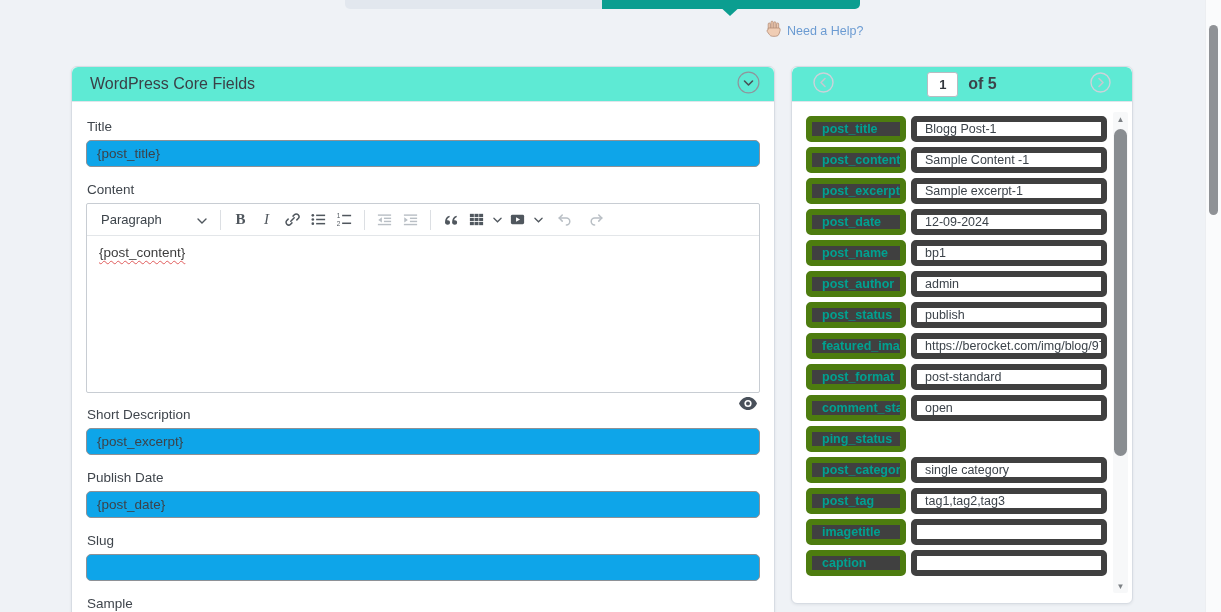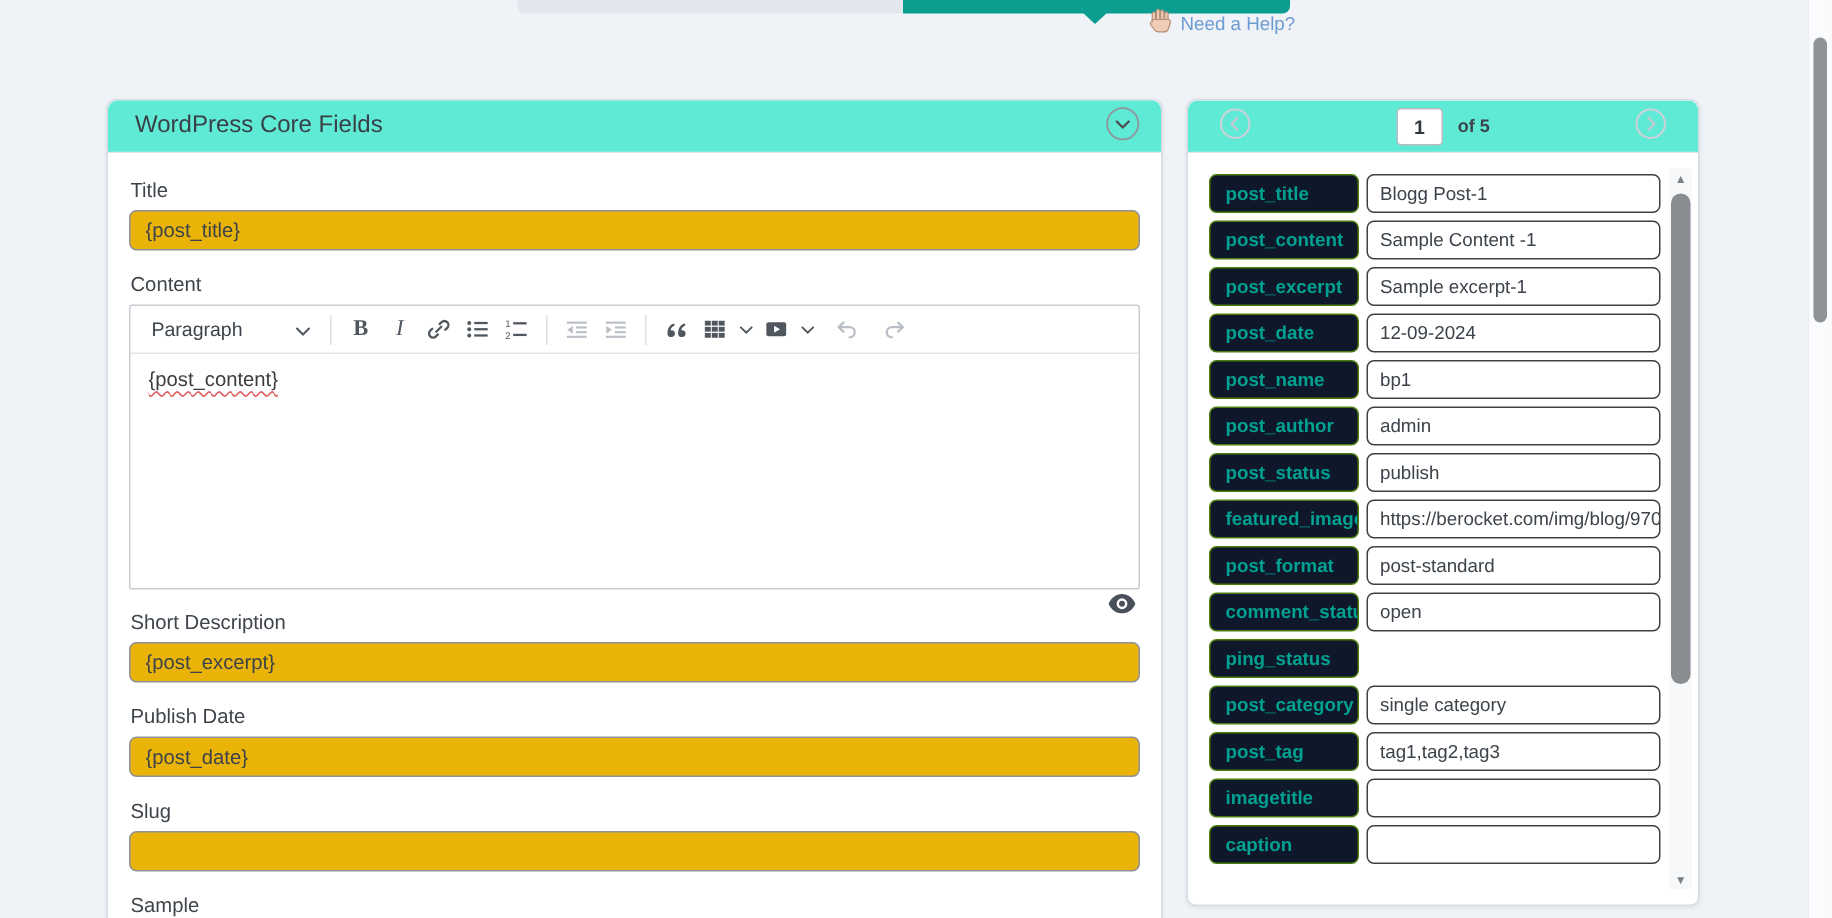--- a/index.html
+++ b/index.html
@@ -7,64 +7,64 @@
     width:1221px;height:612px;position:relative;overflow:hidden;
     background:#eff2f6;
     font-family:"Liberation Sans",sans-serif;
     color:#3c434a;
   }
   
   .seg-gray{position:absolute;left:345px;top:0;width:257px;height:9px;background:#e2e7ee;border-radius:0 0 0 5px;}
   .seg-teal{position:absolute;left:602px;top:0;width:258px;height:9px;background:#0b9e90;border-radius:0 0 5px 0;}
   .pointer{position:absolute;left:717px;top:4px;width:0;height:0;
     border-left:13px solid transparent;border-right:13px solid transparent;border-top:12px solid #0b9e90;}
-  .help{position:absolute;left:766px;top:5px;display:flex;align-items:center;gap:5px;cursor:pointer;}
+  .help{position:absolute;left:766px;top:20px;display:flex;align-items:center;gap:5px;cursor:pointer;}
   .help-label{font-size:12.5px;color:#6b9bd2;}
   
   .page-sb{position:absolute;right:0;top:0;width:15px;height:612px;background:#fafbfc;border-left:1px solid #eceef1;}
   .page-sb-thumb{position:absolute;left:3px;top:25px;width:9px;height:190px;background:#8f9296;border-radius:5px;}
   
   .card{position:absolute;background:#fff;border:1px solid #d7dce3;border-radius:6px;box-shadow:0 1px 3px rgba(16,24,40,.07);}
   .card-left{left:71px;top:66px;width:702px;height:720px;}
   .card-right{left:791px;top:66px;width:340px;height:536px;overflow:hidden;}
   .card-header{height:35px;background:#5eead4;border-bottom:1px solid #e0e5eb;border-radius:6px 6px 0 0;
     display:flex;align-items:center;padding:0 14px;box-sizing:border-box;}
   .card-title{font-size:16px;font-weight:500;color:#3a4047;flex:1;padding-left:4px;}
   .icon-btn{display:flex;align-items:center;justify-content:center;cursor:pointer;background:none;border:none;padding:0;}
   
   .card-body{padding:17px 14px 0 14px;}
   .f-label{display:block;font-size:13.5px;color:#3f454c;line-height:16px;margin:0 0 5px 1px;}
   .f-label.spaced{margin-top:15px;}
   .text-input{display:block;width:100%;height:27px;box-sizing:border-box;border:1px solid #8e9196;border-radius:5px;
-    padding:0 10px;font-size:13.5px;color:#3c434a;background:#eab308;font-family:"Liberation Sans",sans-serif;outline:none;}
+    padding:0 10px;font-size:13.5px;color:#3c434a;background:#0ea5e9;font-family:"Liberation Sans",sans-serif;outline:none;}
   .editor-wrap{position:relative;}
   .editor{border:1px solid #c8cdd3;border-radius:2px;height:190px;box-sizing:border-box;display:flex;flex-direction:column;}
   .editor-toolbar{height:31px;min-height:31px;border-bottom:1px solid #e3e6e9;display:flex;align-items:center;padding:0 8px;gap:1px;}
   .tb-sep{width:1px;height:20px;background:#dcdfe3;margin:0 6px;}
   .tb-btn{width:25px;height:24px;display:flex;align-items:center;justify-content:center;color:#50575e;background:none;border:none;border-radius:3px;cursor:pointer;padding:0;}
   .tb-btn.dis{color:#b9bfc5;}
   .fmt-select{width:106px;height:24px;display:flex;align-items:center;justify-content:space-between;padding:0 6px;
     font-size:13px;color:#3c434a;cursor:pointer;}
   .bold-glyph{font-weight:700;font-size:15px;font-family:"Liberation Serif",serif;}
   .italic-glyph{font-style:italic;font-size:15px;font-family:"Liberation Serif",serif;}
   .editor-body{flex:1;padding:9px 12px;font-size:13.5px;color:#3d3d3d;}
   .spell{text-decoration:underline wavy #e05c5c 1px;text-underline-offset:3px;}
   .eye-icon{position:absolute;right:3px;top:calc(100% + 3px);cursor:pointer;}
   .short-desc-label{margin-top:14px;}
   
   .pager-center{display:flex;align-items:center;margin:0 auto;}
   .page-input{width:31px;height:25px;box-sizing:border-box;border:1px solid #b8bcc2;border-radius:3px;text-align:center;
     font-size:13px;font-weight:700;color:#32373c;font-family:"Liberation Sans",sans-serif;outline:none;}
-  .of-label{font-size:12px;font-weight:700;color:#3c434a;margin-left:10px;}
+  .of-label{font-size:16px;font-weight:700;color:#3c434a;margin-left:10px;}
   .rows{position:absolute;top:36px;left:0;right:0;bottom:0;padding:13px 0 0 14px;overflow:hidden;}
   .map-row{display:flex;gap:5px;margin-bottom:5px;}
-  .map-field{width:100px;height:26px;box-sizing:border-box;border:1px solid #4d7c0f;border-radius:5px;background:#0f172a;
+  .map-field{width:100px;height:26px;box-sizing:border-box;border:6px solid #4d7c0f;border-radius:5px;background:#404040;
     display:flex;align-items:center;padding-left:10px;font-size:12.5px;font-weight:700;color:#00a190;
     white-space:nowrap;overflow:hidden;text-align:right;}
-  .map-value{width:196px;height:26px;box-sizing:border-box;border:1px solid #404040;border-radius:5px;background:#fff;
+  .map-value{width:196px;height:26px;box-sizing:border-box;border:6px solid #404040;border-radius:5px;background:#fff;
     display:flex;align-items:center;padding:0 8px;font-size:12.5px;color:#3c434a;white-space:nowrap;overflow:hidden;}
   .panel-sb{position:absolute;top:45px;right:4px;width:15px;height:481px;background:#f7f8f9;border-radius:2px;}
   .sb-arrow{position:absolute;left:0;width:15px;height:14px;display:flex;align-items:center;justify-content:center;
     font-size:8px;color:#7d8185;cursor:pointer;}
   .sb-up{top:0;}
   .sb-down{bottom:0;}
   .panel-sb-thumb{position:absolute;left:1px;top:17px;width:13px;height:327px;background:#898d91;border-radius:7px;}
 </style>
 </head>
 <body>

